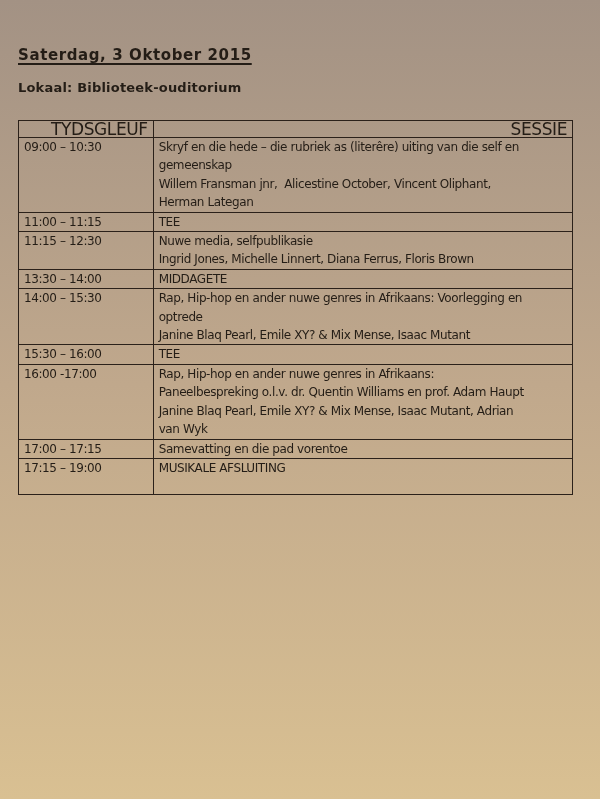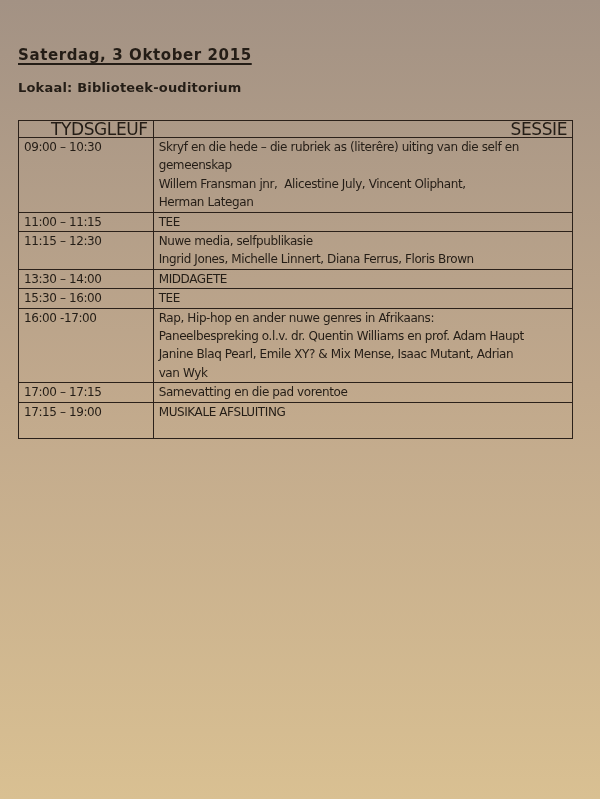--- a/index.html
+++ b/index.html
@@ -82,21 +82,21 @@
         <th>TYDSGLEUF</th>
         <th>SESSIE</th>
       </tr>
     </thead>
     <tbody id="schedule-body">
   <tr>
     <td>09:00 – 10:30</td>
     <td>
             <div class="line">Skryf en die hede – die rubriek as (literêre) uiting van die self en</div>
             <div class="line">gemeenskap</div>
-            <div class="line">Willem Fransman jnr,  Alicestine July, Vincent Oliphant,</div>
+            <div class="line">Willem Fransman jnr,  Alicestine October, Vincent Oliphant,</div>
             <div class="line">Herman Lategan</div>
           </td>
   </tr>
 
 
   <tr>
     <td>11:00 – 11:15</td>
     <td>
             <div class="line">TEE</div>
           </td>
@@ -111,20 +111,28 @@
   </tr>
 
 
   <tr>
     <td>13:30 – 14:00</td>
     <td>
             <div class="line">MIDDAGETE</div>
           </td>
   </tr>
 
+  <tr>
+    <td>14:00 – 15:30</td>
+    <td>
+            <div class="line">Rap, Hip-hop en ander nuwe genres in Afrikaans: Voorlegging en</div>
+            <div class="line">optrede</div>
+            <div class="line">Janine Blaq Pearl, Emile XY? &amp; Mix Mense, Isaac Mutant</div>
+          </td>
+  </tr>
 
   <tr>
     <td>15:30 – 16:00</td>
     <td>
             <div class="line">TEE</div>
           </td>
   </tr>
 
   <tr>
     <td>16:00 -17:00</td>

